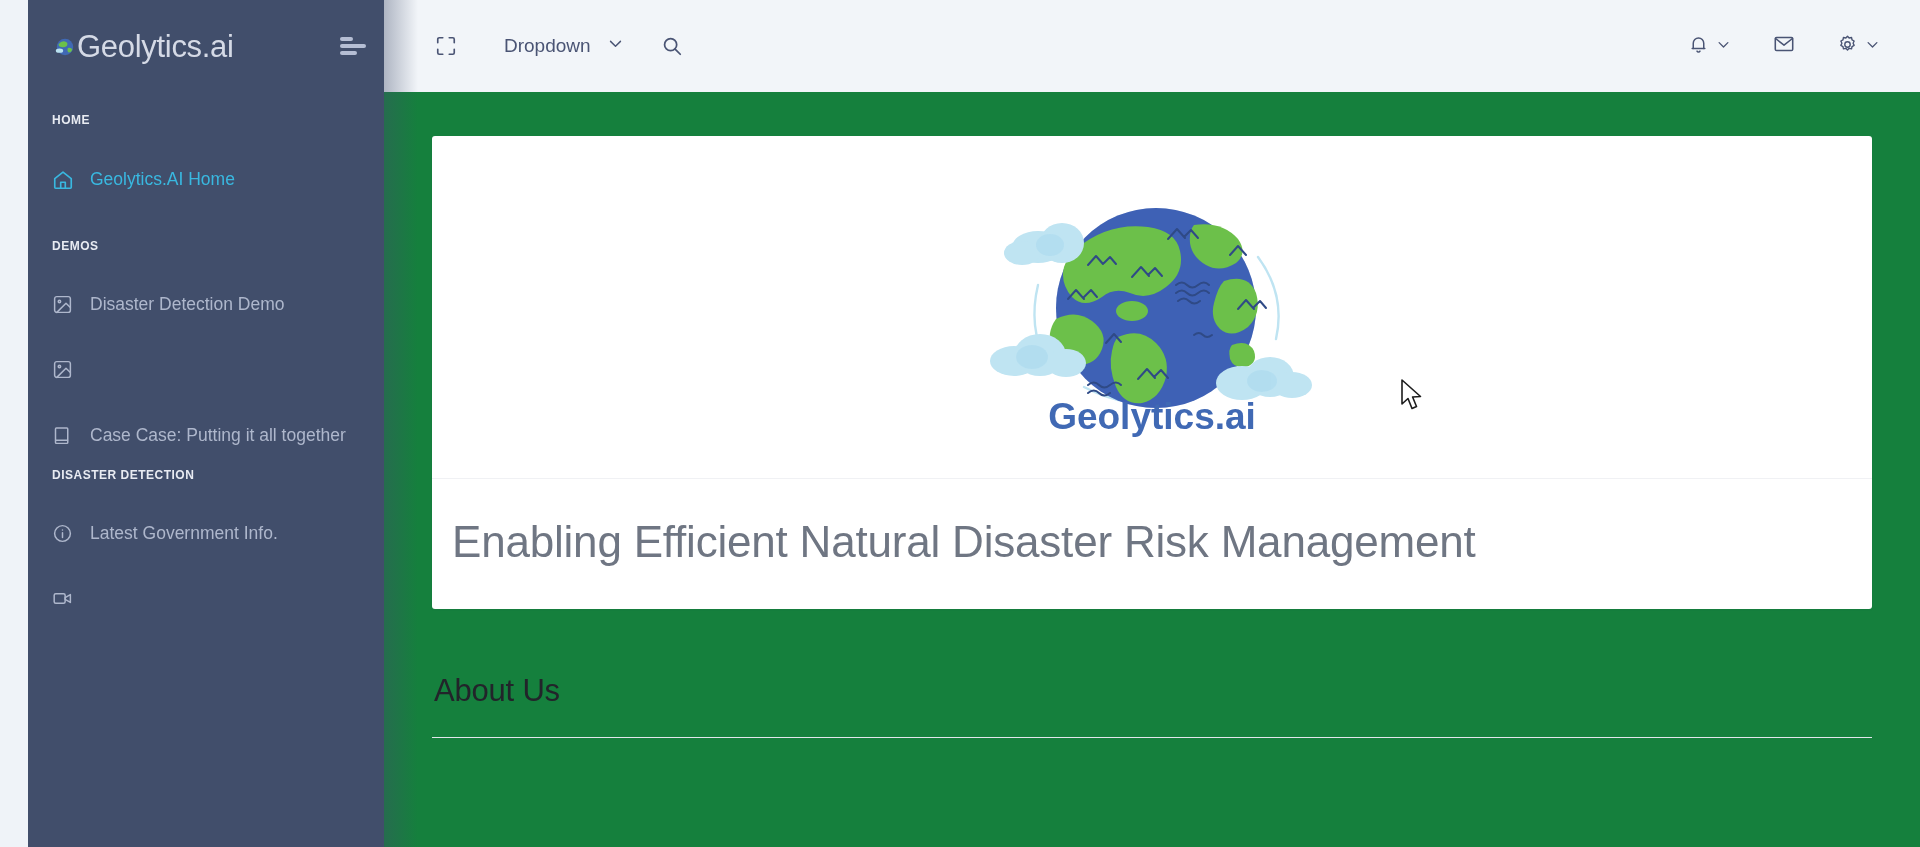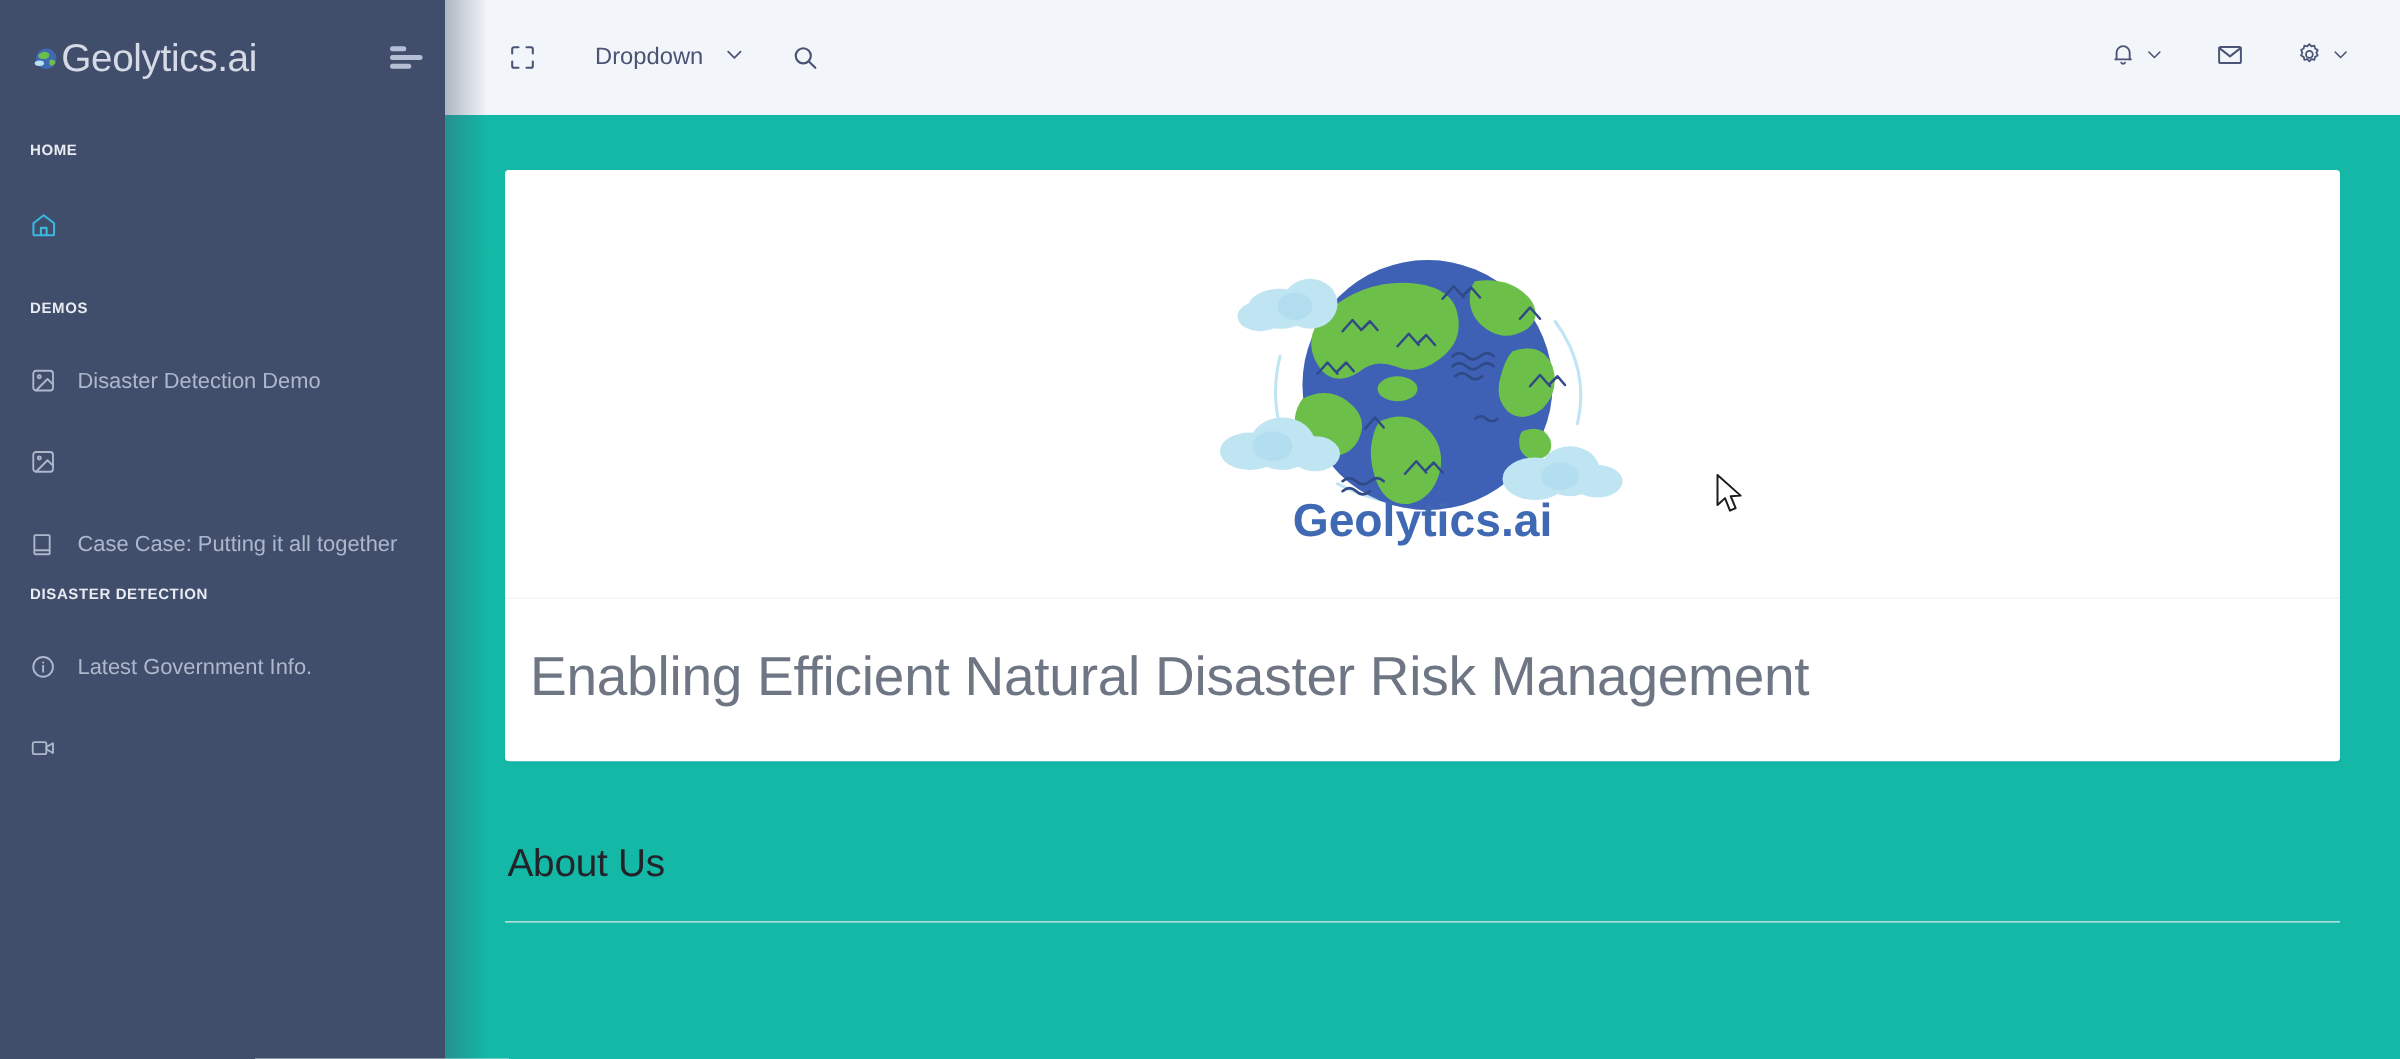--- a/index.html
+++ b/index.html
@@ -3,21 +3,21 @@
 <meta charset="utf-8">
 <title>Geolytics.ai</title>
 <style>
   * { box-sizing: border-box; margin: 0; padding: 0; }
   html, body {
     width: 1920px; height: 847px;
     overflow: hidden;
     font-family: "Liberation Sans", sans-serif;
     background: #eff3f8;
   }
-  .app { display: flex; width: 1920px; height: 840px; position: relative; }
+  .app { display: flex; width: 1920px; height: 840px; position: relative; padding-left: 28px; }
 
   
   .sidebar {
     width: 356px; min-width: 356px; height: 847px;
     background: #414e6b;
     position: relative;
     overflow: hidden;
     z-index: 3;
   }
   .sidebar-header {
@@ -74,21 +74,21 @@
     display: flex; align-items: center; justify-content: flex-start;
   }
   .nav-item.active { color: #39b8e0; }
   .nav-item.active .ico svg { stroke: #39b8e0; }
   .nav-item .ico svg { stroke: #aeb7cc; }
   .nav-label { flex: 1; }
 
   
   .main {
     flex: 1; height: 847px;
-    background: #14b8a6;
+    background: #15803d;
     position: relative;
     overflow: hidden;
   }
   .main::before {
     content: "";
     position: absolute; left: 0; top: 0; bottom: 0; width: 34px;
     background: linear-gradient(to right, rgba(65,78,107,0.38), rgba(65,78,107,0.0));
     pointer-events: none;
     z-index: 2;
   }
@@ -195,20 +195,21 @@
     <div style="height:21px"></div>
     <div class="nav-section-title">HOME</div>
     <div style="height:38px"></div>
     <a class="nav-item active">
       <span class="ico">
         <svg width="22" height="22" viewBox="0 0 24 24" fill="none" stroke-width="1.8" stroke-linecap="round" stroke-linejoin="round">
           <path d="M3 10.5 L12 3.5 L21 10.5 V20 a1 1 0 0 1-1 1 H4 a1 1 0 0 1-1-1 Z"></path>
           <path d="M9.5 21 V14.5 h5 V21"></path>
         </svg>
       </span>
+      <span class="nav-label">Geolytics.AI Home</span>
     </a>
 
     <div style="height:45px"></div>
     <div class="nav-section-title">DEMOS</div>
     <div style="height:37px"></div>
 
     <a class="nav-item">
       <span class="ico">
         <svg width="21" height="21" viewBox="0 0 24 24" fill="none" stroke-width="1.7" stroke-linecap="round" stroke-linejoin="round">
           <rect x="3" y="3" width="18" height="18" rx="2.5"></rect>

